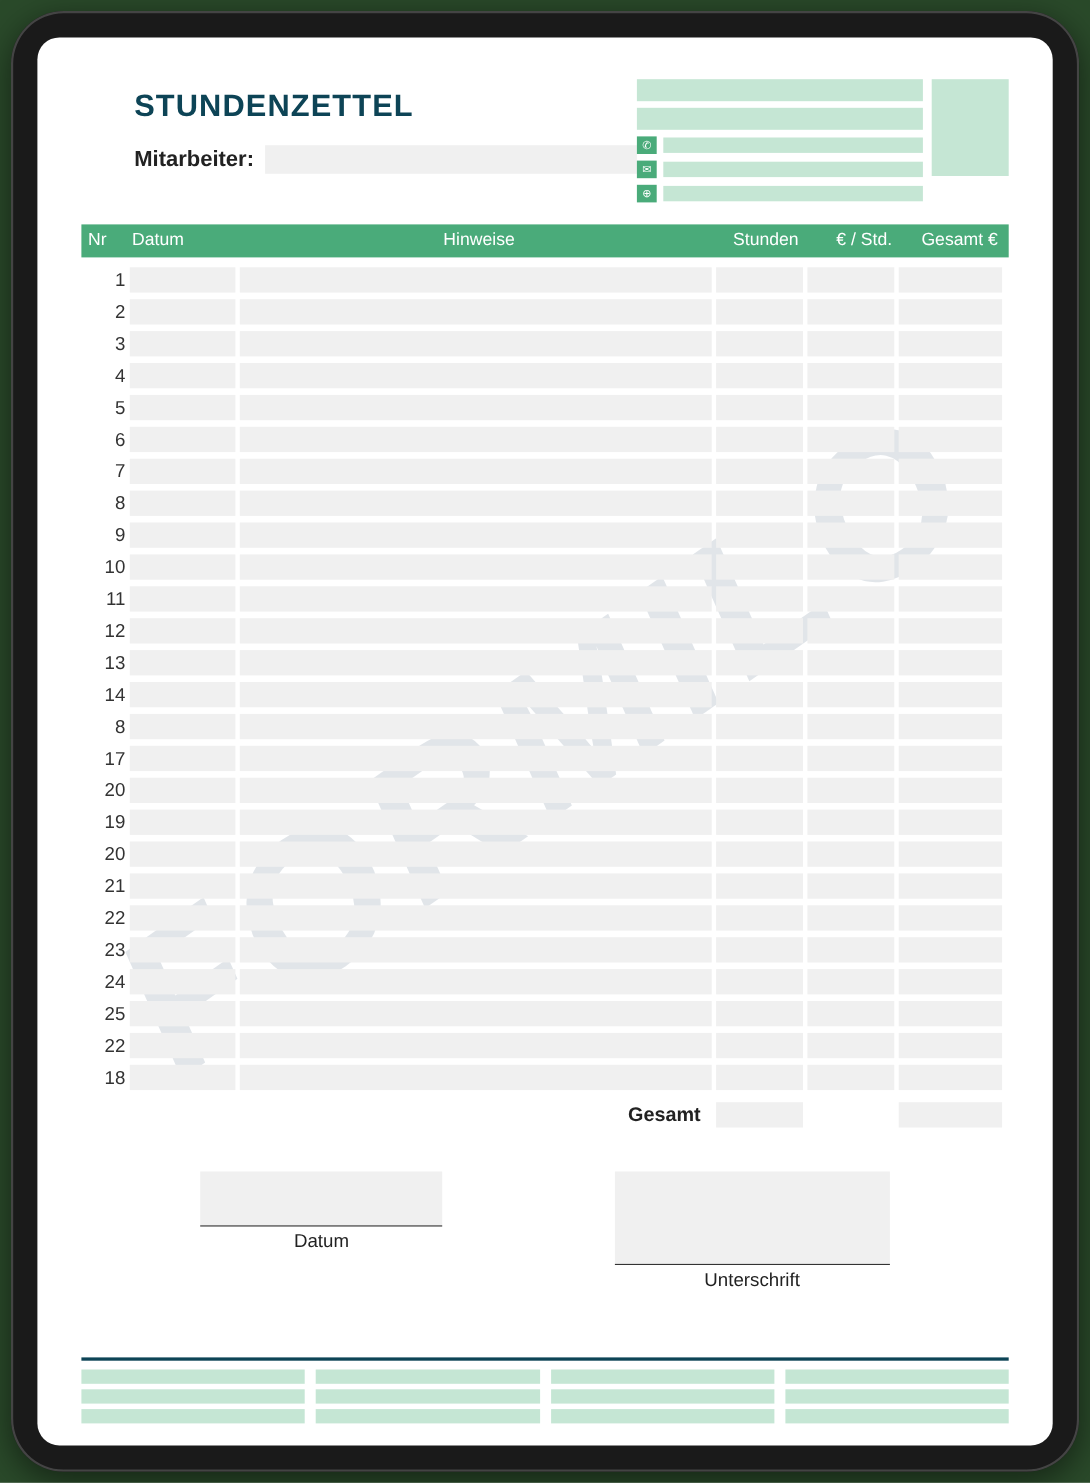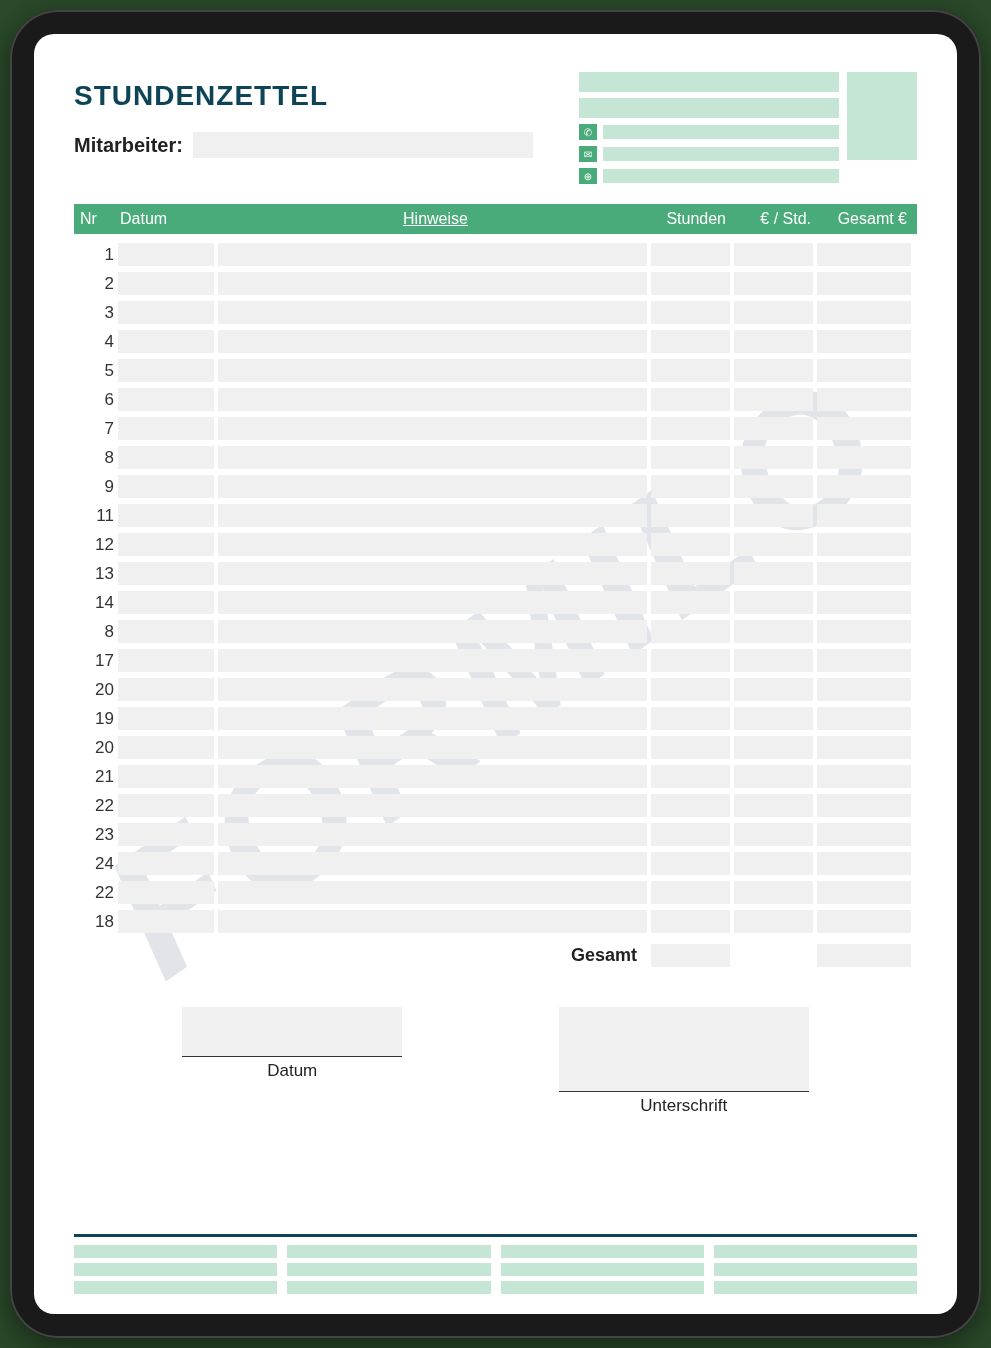--- a/index.html
+++ b/index.html
@@ -40,20 +40,21 @@
     color: rgba(180,190,200,0.4);
     letter-spacing: 10px;
     pointer-events: none;
     white-space: nowrap;
     font-style: italic;
   }
   .header-row {
     display: flex;
     justify-content: flex-start;
     align-items: flex-start;
+    margin-left: 48px;
   }
   .title-block { flex: 1; }
   .title {
     color: #0d4456;
     font-size: 28px;
     font-weight: 800;
     letter-spacing: 1px;
     margin-top: 8px;
   }
   .mitarbeiter-row {
@@ -108,21 +109,21 @@
     color: #fff;
     font-size: 16px;
     font-weight: 500;
     height: 30px;
     align-items: center;
     margin-top: 20px;
     padding: 0 6px;
   }
   .col-nr { width: 40px; }
   .col-datum { width: 110px; }
-  .col-hinweise { flex: 1; text-align: center; text-decoration: underline; }
+  .col-hinweise { flex: 1; text-align: center; }
   .col-stunden { width: 85px; text-align: right; }
   .col-rate { width: 85px; text-align: right; }
   .col-gesamt { width: 100px; text-align: right; padding-right: 4px;}
   .table-body { margin-top: 6px; }
   .table-row {
     display: flex;
     align-items: center;
     height: 29px;
     padding: 0 6px;
     gap: 4px;
@@ -292,20 +293,28 @@
           </div>
           <div class="table-row">
             <div class="cell-nr">9</div>
             <input class="cell-input cell-datum" style="">
             <input class="cell-input cell-hinweise" style="">
             <input class="cell-input cell-stunden" style="">
             <input class="cell-input cell-rate" style="">
             <input class="cell-input cell-gesamt" style="">
           </div>
           <div class="table-row">
+            <div class="cell-nr">10</div>
+            <input class="cell-input cell-datum" style="">
+            <input class="cell-input cell-hinweise" style="">
+            <input class="cell-input cell-stunden" style="">
+            <input class="cell-input cell-rate" style="">
+            <input class="cell-input cell-gesamt" style="">
+          </div>
+          <div class="table-row">
             <div class="cell-nr">11</div>
             <input class="cell-input cell-datum" style="">
             <input class="cell-input cell-hinweise" style="">
             <input class="cell-input cell-stunden" style="">
             <input class="cell-input cell-rate" style="">
             <input class="cell-input cell-gesamt" style="">
           </div>
           <div class="table-row">
             <div class="cell-nr">12</div>
             <input class="cell-input cell-datum" style="">
@@ -389,20 +398,28 @@
           <div class="table-row">
             <div class="cell-nr">23</div>
             <input class="cell-input cell-datum" style="">
             <input class="cell-input cell-hinweise" style="">
             <input class="cell-input cell-stunden" style="">
             <input class="cell-input cell-rate" style="">
             <input class="cell-input cell-gesamt" style="">
           </div>
           <div class="table-row">
             <div class="cell-nr">24</div>
+            <input class="cell-input cell-datum" style="">
+            <input class="cell-input cell-hinweise" style="">
+            <input class="cell-input cell-stunden" style="">
+            <input class="cell-input cell-rate" style="">
+            <input class="cell-input cell-gesamt" style="">
+          </div>
+          <div class="table-row">
+            <div class="cell-nr">25</div>
             <input class="cell-input cell-datum" style="">
             <input class="cell-input cell-hinweise" style="">
             <input class="cell-input cell-stunden" style="">
             <input class="cell-input cell-rate" style="">
             <input class="cell-input cell-gesamt" style="">
           </div>
           <div class="table-row">
             <div class="cell-nr">22</div>
             <input class="cell-input cell-datum" style="">
             <input class="cell-input cell-hinweise" style="">

